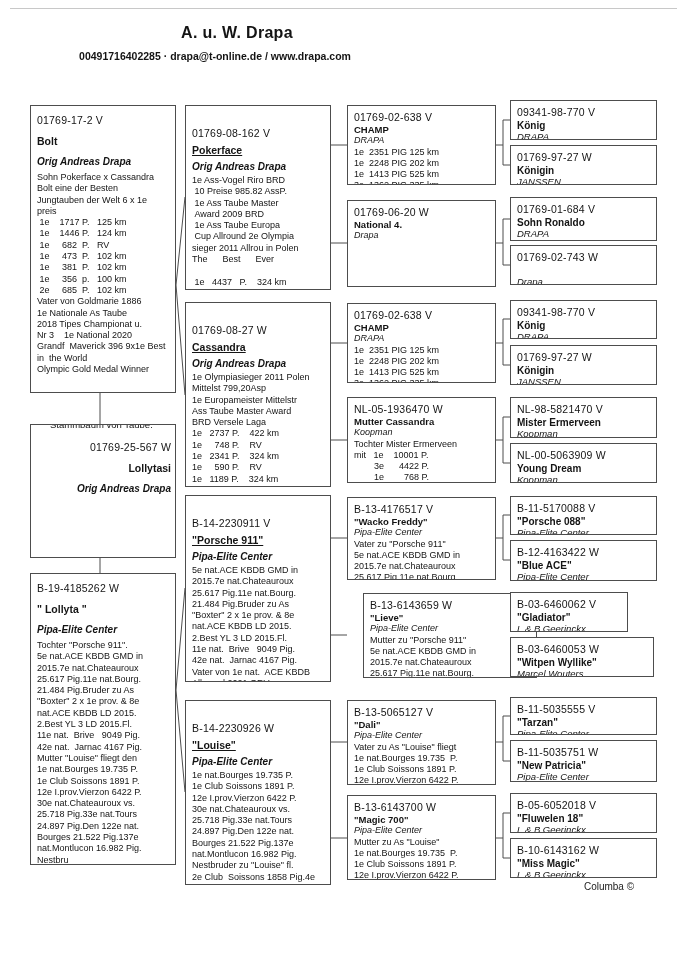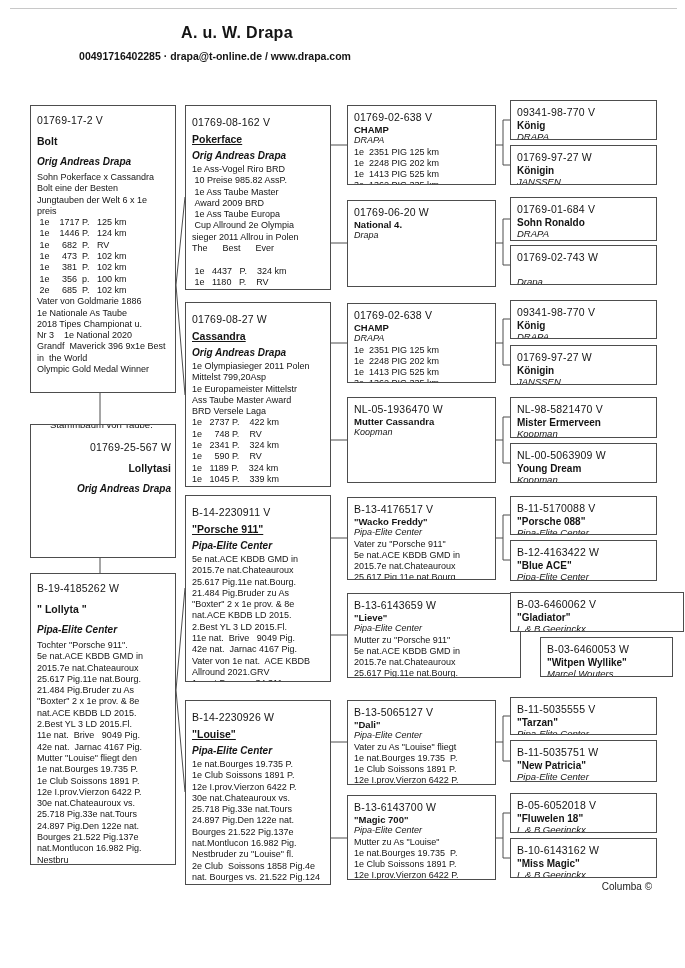--- a/index.html
+++ b/index.html
@@ -29,40 +29,40 @@
   }
   .ring{font-size:10.5px;letter-spacing:.2px;}
   .pname{font-size:10.5px;font-weight:bold;}
   .origin{font-size:10px;font-style:italic;}
   .lines{font-size:9px;line-height:11.3px;white-space:pre-wrap;}
   
   .g1 .ring{margin:6px 0 9px;}
   .g1 .pname{margin:0 0 9px;}
   .g1 .origin{font-weight:bold;margin:0 0 5px;}
   
-  .g2 .ring{margin:8px 0 5px;}
+  .g2 .ring{margin:19px 0 5px;}
   .g2 .pname{margin:0 0 5px;text-decoration:underline;}
   .g2 .origin{font-weight:bold;margin:0 0 3px;}
   
   .g3 .ring{margin:3px 0 1px;}
   .g3 .pname{font-size:9.5px;line-height:11px;}
   .g3 .origin{font-size:9px;line-height:10.5px;margin-bottom:1px;}
   
   .g4 .ring{margin:3px 0 2px;}
   .g4 .pname{font-size:10px;line-height:11px;min-height:11px;}
   .g4 .origin{font-size:9.5px;line-height:11px;}
   
   .legend{
     position:absolute;top:-6px;left:14px;
     background:#fff;padding:0 5px;
     font-size:9.5px;
   }
   .subject{padding-top:10px;text-align:right;}
   svg.conn{position:absolute;left:0;top:0;pointer-events:none;}
-  .credit{position:absolute;left:566px;top:881px;width:86px;text-align:right;font-size:10px;color:#222;}
+  .credit{position:absolute;left:566px;top:881px;width:86px;text-align:center;font-size:10px;color:#222;}
 </style>
 </head>
 <body>
 
 <div class="page">
 
   <div class="page-edge"></div>
 
   <div class="hdr">
     <div class="owner">A. u. W. Drapa</div>
@@ -241,33 +241,37 @@
     <div class="lines">1e  2351 PIG 125 km
 1e  2248 PIG 202 km
 1e  1413 PIG 525 km
 3e  1362 PIG 335 km</div>
   </div>
 
   <div class="box g3" style="left:347px;top:397px;width:149px;height:86px">
     <div class="ring">NL-05-1936470 W</div>
     <div class="pname">Mutter Cassandra</div>
     <div class="origin">Koopman</div>
+    <div class="lines">Tochter Mister Ermerveen
+mit   1e    10001 P.
+        3e      4422 P.
+        1e        768 P.</div>
   </div>
 
   <div class="box g3" style="left:347px;top:497px;width:149px;height:83px">
     <div class="ring">B-13-4176517 V</div>
     <div class="pname">"Wacko Freddy"</div>
     <div class="origin">Pipa-Elite Center</div>
     <div class="lines">Vater zu "Porsche 911"
 5e nat.ACE KBDB GMD in
 2015.7e nat.Chateauroux
 25.617 Pig.11e nat.Bourg.</div>
   </div>
 
-  <div class="box g3" style="left:347px;top:593px;width:174px;height:85px">
+  <div class="box g3" style="left:363px;top:593px;width:174px;height:85px">
     <div class="ring">B-13-6143659 W</div>
     <div class="pname">"Lieve"</div>
     <div class="origin">Pipa-Elite Center</div>
     <div class="lines">Mutter zu "Porsche 911"
 5e nat.ACE KBDB GMD in
 2015.7e nat.Chateauroux
 25.617 Pig.11e nat.Bourg.</div>
   </div>
 
   <div class="box g3" style="left:347px;top:700px;width:149px;height:85px">
@@ -343,27 +347,27 @@
     <div class="pname">"Porsche 088"</div>
     <div class="origin">Pipa-Elite Center</div>
   </div>
 
   <div class="box g4" style="left:510px;top:540px;width:147px;height:41px">
     <div class="ring">B-12-4163422 W</div>
     <div class="pname">"Blue ACE"</div>
     <div class="origin">Pipa-Elite Center</div>
   </div>
 
-  <div class="box g4" style="left:510px;top:592px;width:174px;height:40px">
+  <div class="box g4" style="left:510px;top:592px;width:118px;height:40px">
     <div class="ring">B-03-6460062 V</div>
     <div class="pname">"Gladiator"</div>
     <div class="origin">L.&amp; B.Geerinckx</div>
   </div>
 
-  <div class="box g4" style="left:540px;top:637px;width:133px;height:40px">
+  <div class="box g4" style="left:510px;top:637px;width:144px;height:40px">
     <div class="ring">B-03-6460053 W</div>
     <div class="pname">"Witpen Wyllike"</div>
     <div class="origin">Marcel Wouters</div>
   </div>
 
   <div class="box g4" style="left:510px;top:697px;width:147px;height:38px">
     <div class="ring">B-11-5035555 V</div>
     <div class="pname">"Tarzan"</div>
     <div class="origin">Pipa-Elite Center</div>
   </div>

